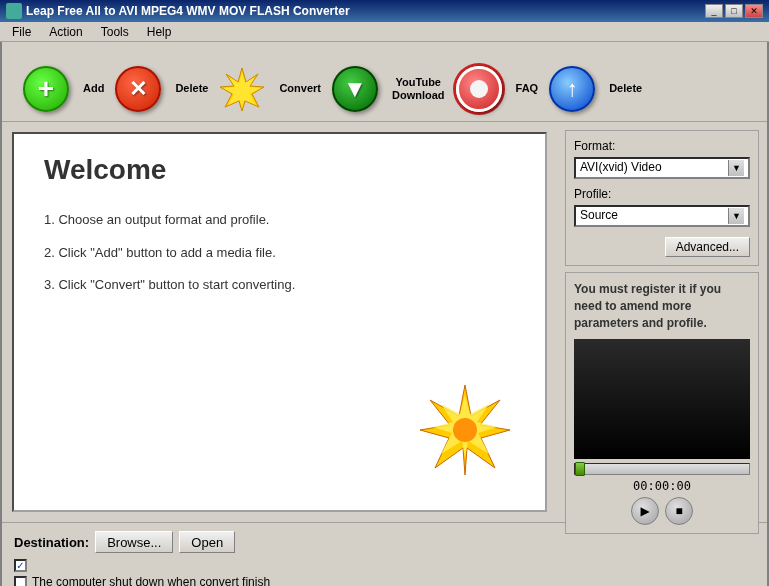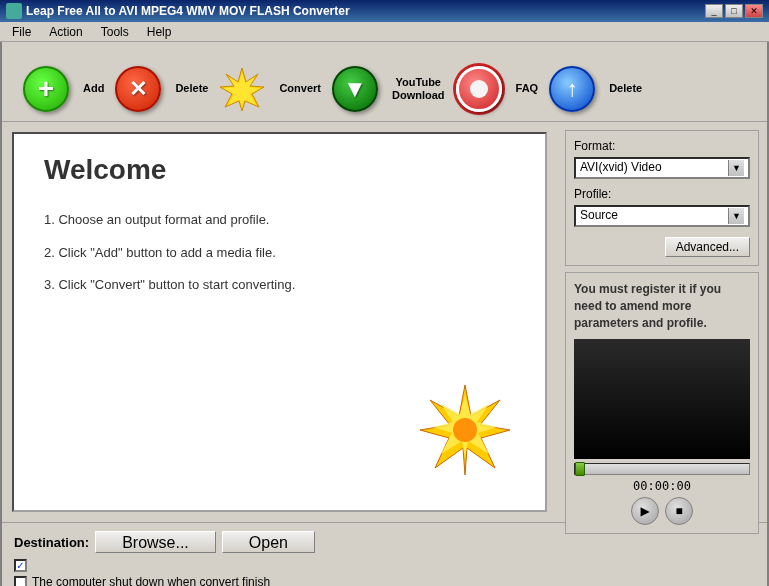--- a/index.html
+++ b/index.html
@@ -378,27 +378,27 @@
     }
     .dest-input {
       flex: 1;
       height: 22px;
       background: white;
       border: 2px inset #808080;
       padding: 2px 4px;
       font-size: 12px;
     }
     .dest-btn {
-      padding: 2px 26px;
+      padding: 2px 11px;
       height: 22px;
       background: linear-gradient(to bottom, #f0f0f0, #d4d0c8);
       border: 1px solid #808080;
       border-top-color: #fff;
       border-left-color: #fff;
-      font-size: 16px;
+      font-size: 13px;
       cursor: pointer;
     }
     .checkbox-row {
       display: flex;
       align-items: center;
       gap: 5px;
       margin-bottom: 3px;
       font-size: 12px;
     }
     .cb {

